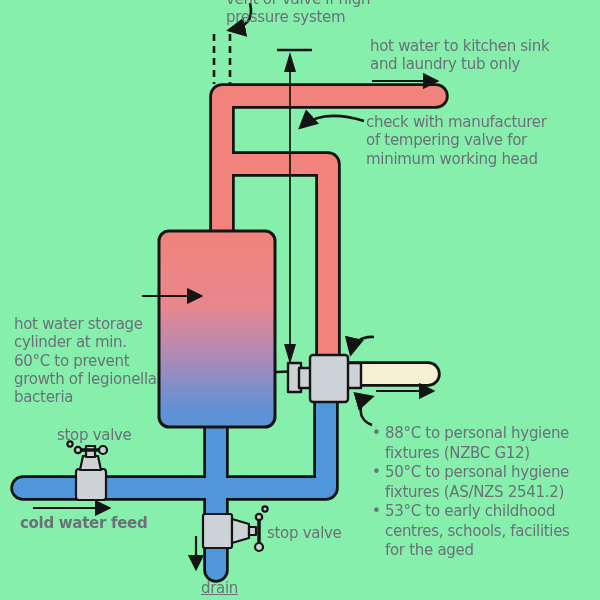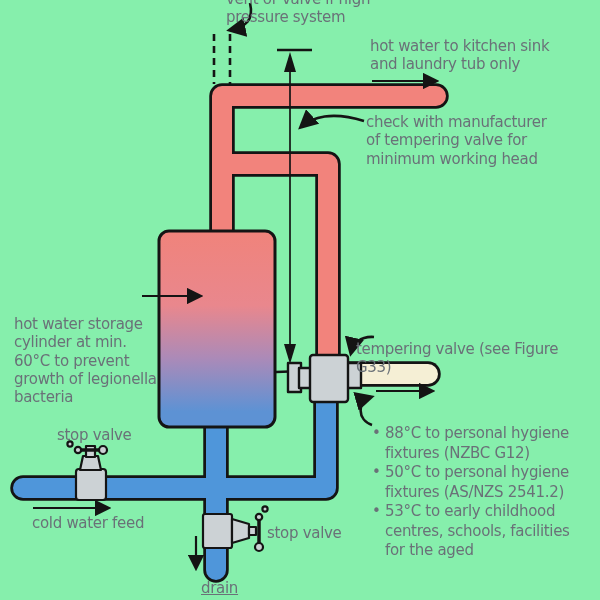--- a/index.html
+++ b/index.html
@@ -121,38 +121,37 @@
 
   <div class="lbl" style="left:370px;top:37px;width:200px;">hot water to kitchen sink
 and laundry tub only</div>
 
   <div class="lbl" style="left:14px;top:271px;width:150px;margin-top:44px;">hot water storage
 cylinder at min.
 60°C to prevent
 growth of legionella
 bacteria</div>
 
-  <div class="lbl" style="left:356px;top:340px;width:240px;">tempering valve (see Figure G33)</div>
 
 
   <div class="bullets">
     <div class="bullet-item">
       <span class="mark">•</span>
       <span>88°C to personal hygiene fixtures (NZBC G12)</span>
     </div>
     <div class="bullet-item">
       <span class="mark">•</span>
       <span>50°C to personal hygiene fixtures (AS/NZS 2541.2)</span>
     </div>
     <div class="bullet-item">
       <span class="mark">•</span>
       <span>53°C to early childhood centres, schools, facilities for the aged</span>
     </div>
   </div>
 
   <div class="lbl" style="left:57px;top:426px;">stop valve</div>
 
-  <div class="lbl" style="left:32px;top:514px;">cold water feed</div>
+  <div class="lbl" style="left:20px;top:514px;font-weight:bold;">cold water feed</div>
 
   <div class="lbl" style="left:267px;top:524px;">stop valve</div>
 
   <div class="lbl" style="left:201px;top:579px;text-decoration:underline;">drain</div>
 </div>
 
 </body></html>

